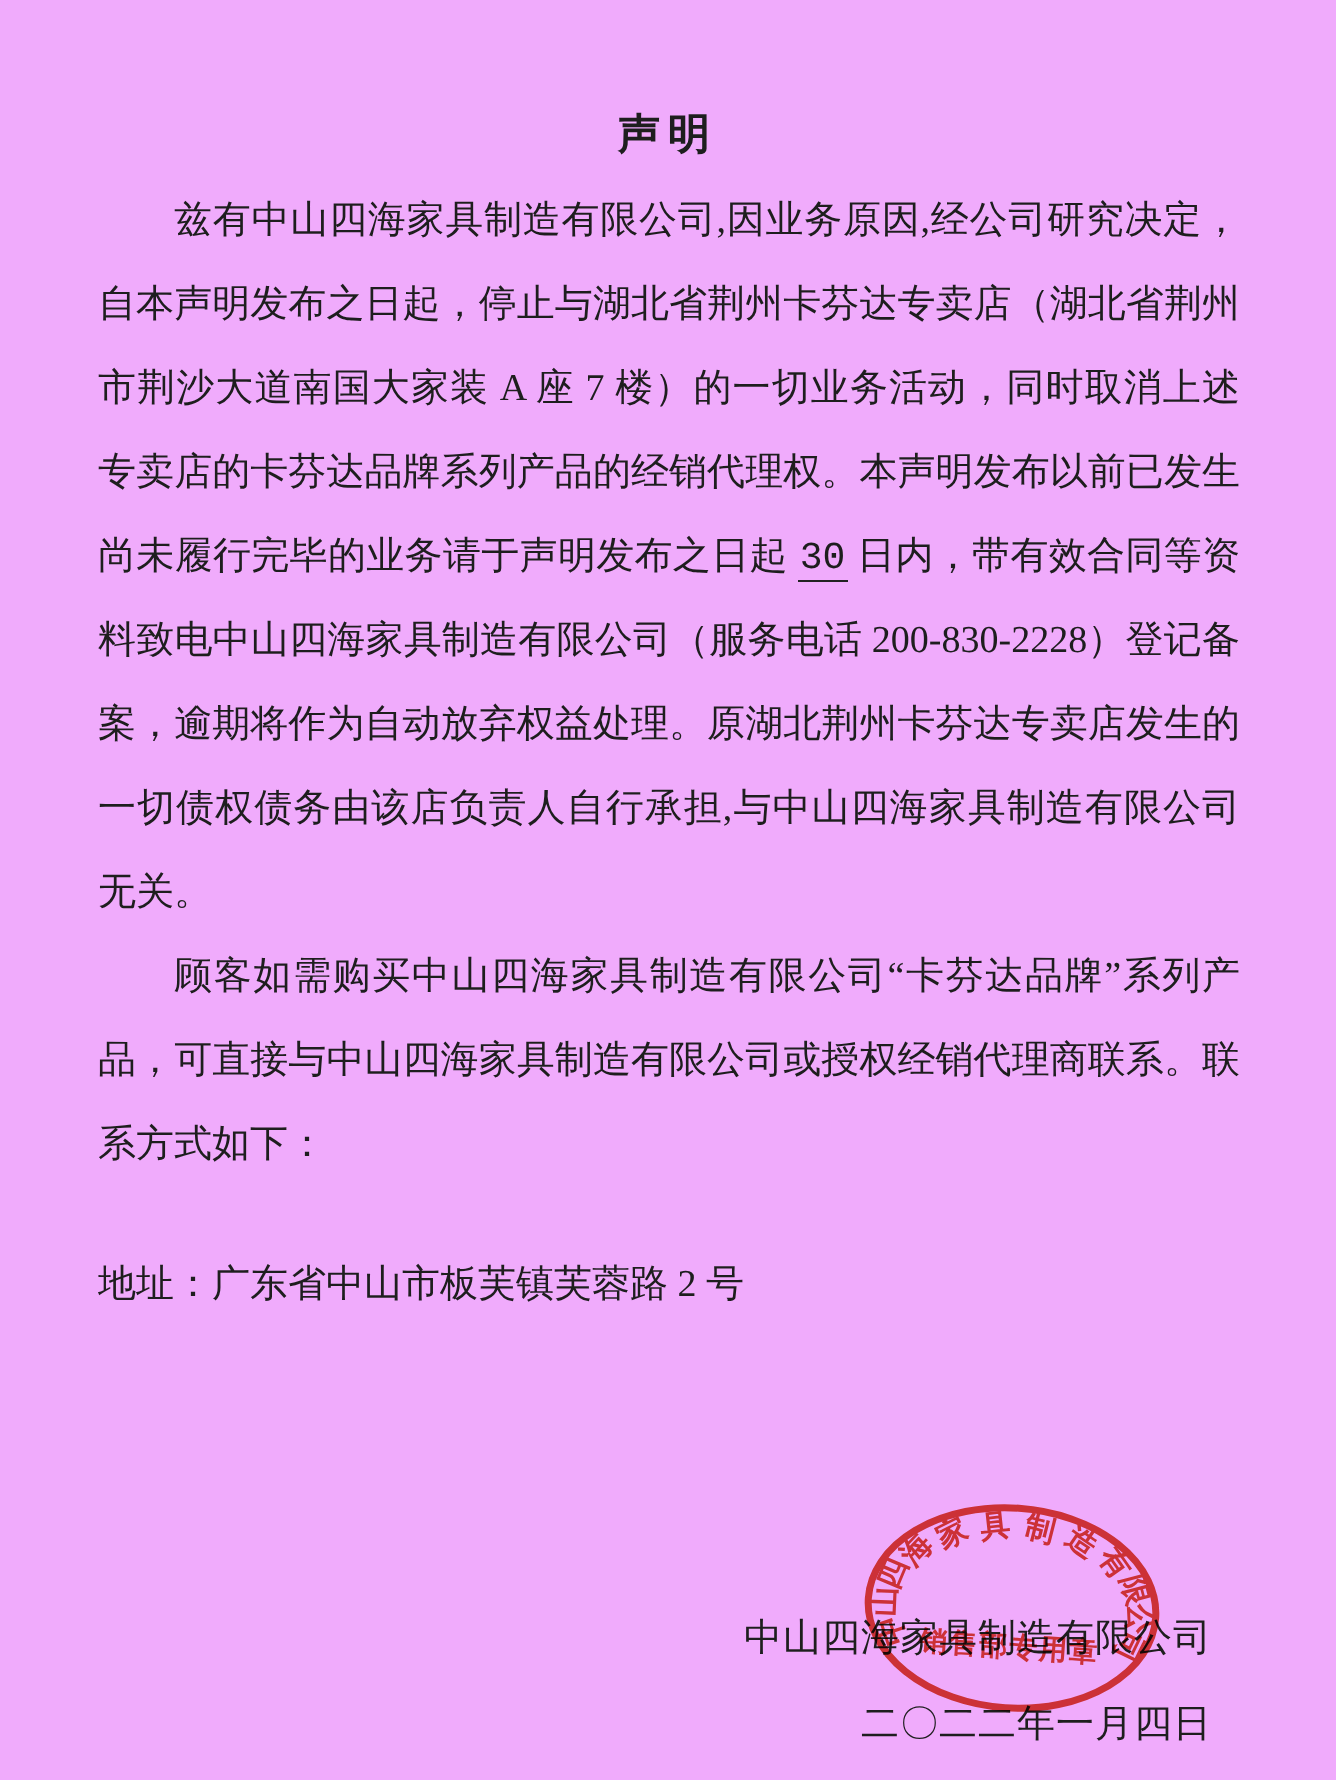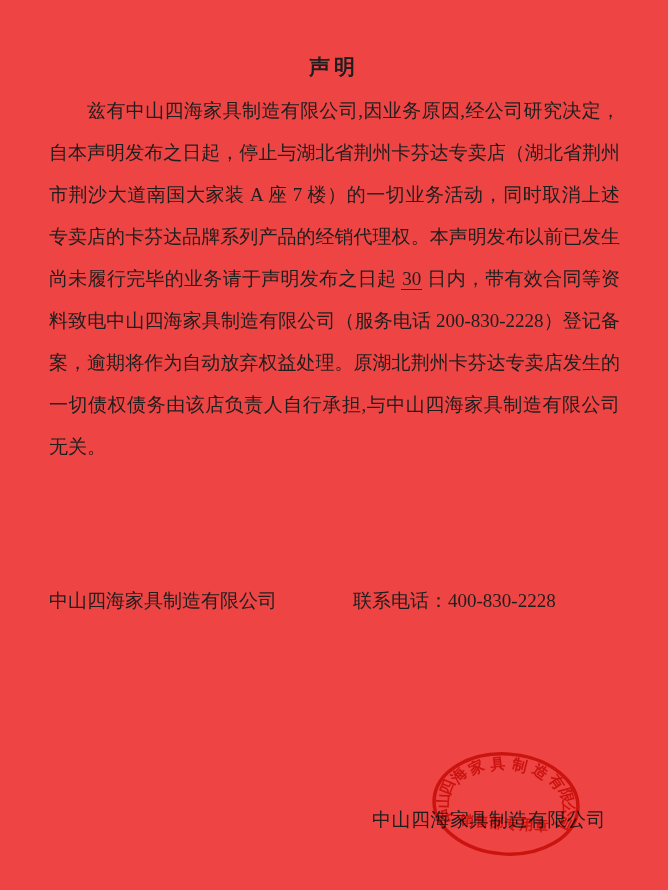--- a/index.html
+++ b/index.html
@@ -1,19 +1,19 @@
 <!DOCTYPE html>
 <html><head>
 <meta charset="utf-8">
 <style>
   html,body{margin:0;padding:0;background:#ffffff;}
   .page{
     position:relative;
     width:668px;height:890px;
-    background:#ef4444;
+    background:#f0abfc;
     overflow:hidden;
     font-family:"Liberation Serif","DejaVu Serif",serif;
     color:#1e1e1e;
   }
   .doc-title{
     position:absolute;
     left:0;top:52px;width:668px;
     text-align:center;
     font-size:21px;font-weight:bold;
     letter-spacing:4px;
@@ -26,20 +26,21 @@
     line-height:42px;
     text-align:justify;
   }
   .doc-body p{
     margin:0;
     text-indent:2em;
   }
   .underlined-num{
     border-bottom:1.6px solid #222;
     padding:0 1px 0px 1px;
+    font-family:Liberation Mono, monospace;
   }
   .contact-row{
     position:absolute;
     left:49px;top:580px;width:600px;
     font-size:19px;line-height:42px;
     white-space:nowrap;
   }
   .contact-phone{margin-left:76px;}
   .address-row{
     position:absolute;
@@ -78,29 +79,29 @@
 </style>
 </head>
 <body>
 
 <div class="page">
 
   <div class="doc-title">声明</div>
 
   <div class="doc-body">
     <p><span>兹有中山四海家具制造有限公司,因业务原因,经公司研究决定，自本声明发布之日起，停止与湖北省荆州卡芬达专卖店（湖北省荆州市荆沙大道南国大家装 A 座 7 楼）的一切业务活动，同时取消上述专卖店的卡芬达品牌系列产品的经销代理权。本声明发布以前已发生尚未履行完毕的业务请于声明发布之日起 </span><span class="underlined-num">30</span><span> 日内，带有效合同等资料致电中山四海家具制造有限公司（服务电话 200-830-2228）登记备案，逾期将作为自动放弃权益处理。原湖北荆州卡芬达专卖店发生的一切债权债务由该店负责人自行承担,与中山四海家具制造有限公司无关。</span></p>
-  </div>
-
-  <div class="contact-row">
-    <span>中山四海家具制造有限公司</span><span class="contact-phone">联系电话：400-830-2228</span>
+    <p>顾客如需购买中山四海家具制造有限公司“卡芬达品牌”系列产品，可直接与中山四海家具制造有限公司或授权经销代理商联系。联系方式如下：</p>
   </div>
 
 
+  <div class="address-row">地址：广东省中山市板芙镇芙蓉路 2 号</div>
+
   <div class="signature-block">
     <div>中山四海家具制造有限公司</div>
+    <div>二〇二二年一月四日</div>
   </div>
 
   <svg class="seal" id="seal-svg" viewBox="0 0 152 108" xmlns="http://www.w3.org/2000/svg">
     <ellipse id="seal-ring" cx="76" cy="54" rx="72" ry="50" fill="none" stroke="#d63a27" stroke-width="3.5"></ellipse>
     <text id="seal-center" class="seal-center-text" x="76" y="78" text-anchor="middle" fill="#d63a27">销售部专用章</text>
   <text transform="translate(17.6 69.0) rotate(-112.0)" text-anchor="middle" dominant-baseline="central" class="seal-arc-char" fill="#d63a27">中</text>
       <text transform="translate(13.0 55.1) rotate(-91.6)" text-anchor="middle" dominant-baseline="central" class="seal-arc-char" fill="#d63a27">山</text>
       <text transform="translate(16.3 41.2) rotate(-71.3)" text-anchor="middle" dominant-baseline="central" class="seal-arc-char" fill="#d63a27">四</text>
       <text transform="translate(27.1 28.8) rotate(-50.9)" text-anchor="middle" dominant-baseline="central" class="seal-arc-char" fill="#d63a27">海</text>
       <text transform="translate(44.0 19.6) rotate(-30.5)" text-anchor="middle" dominant-baseline="central" class="seal-arc-char" fill="#d63a27">家</text>

